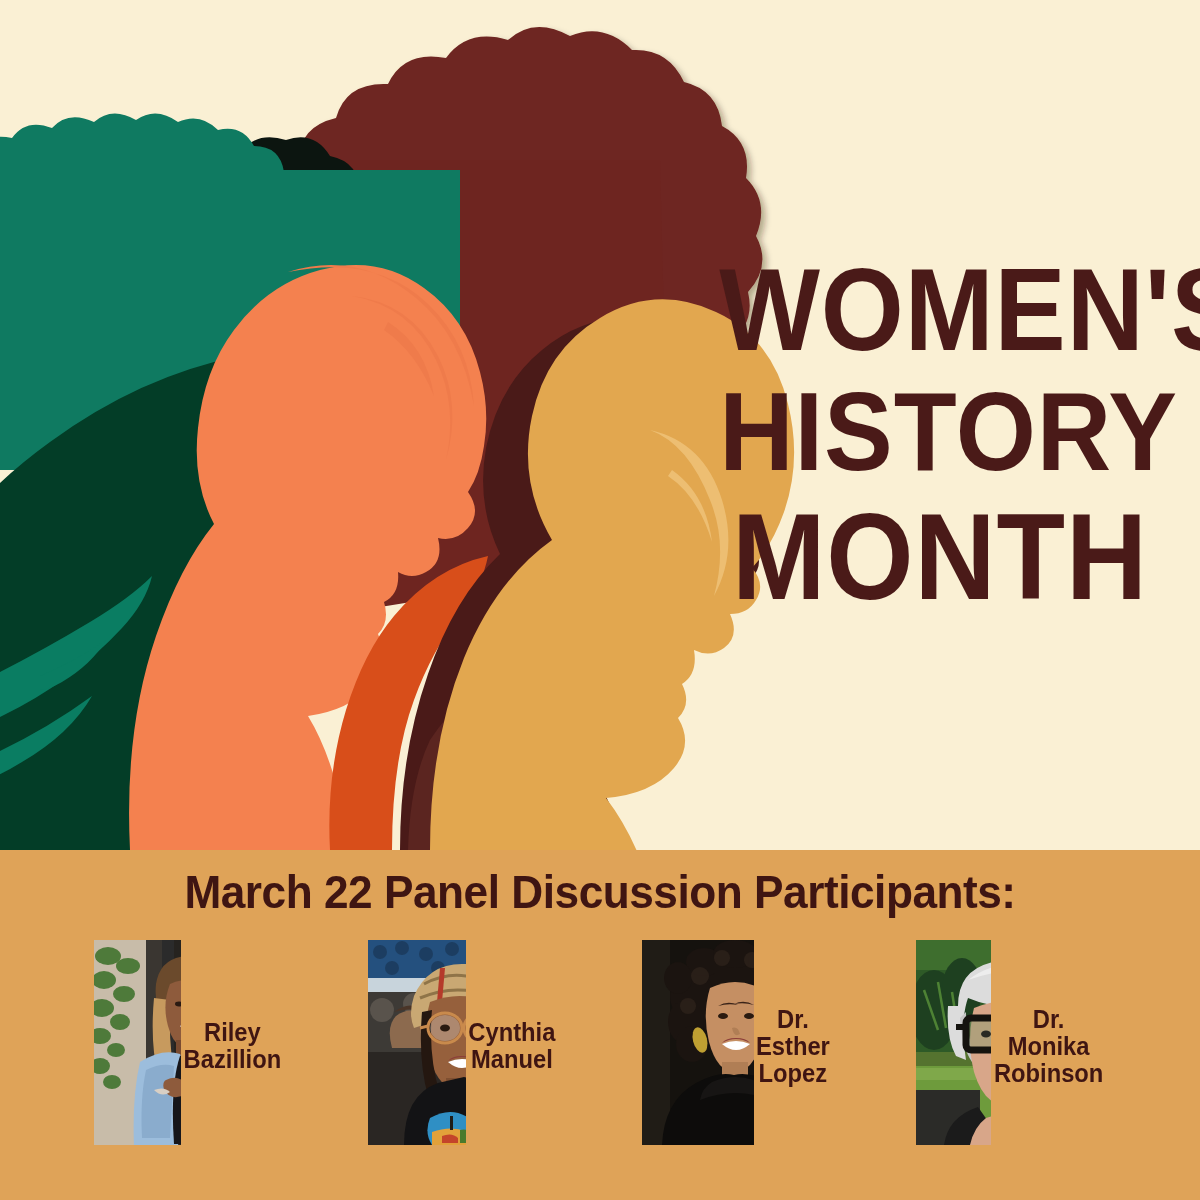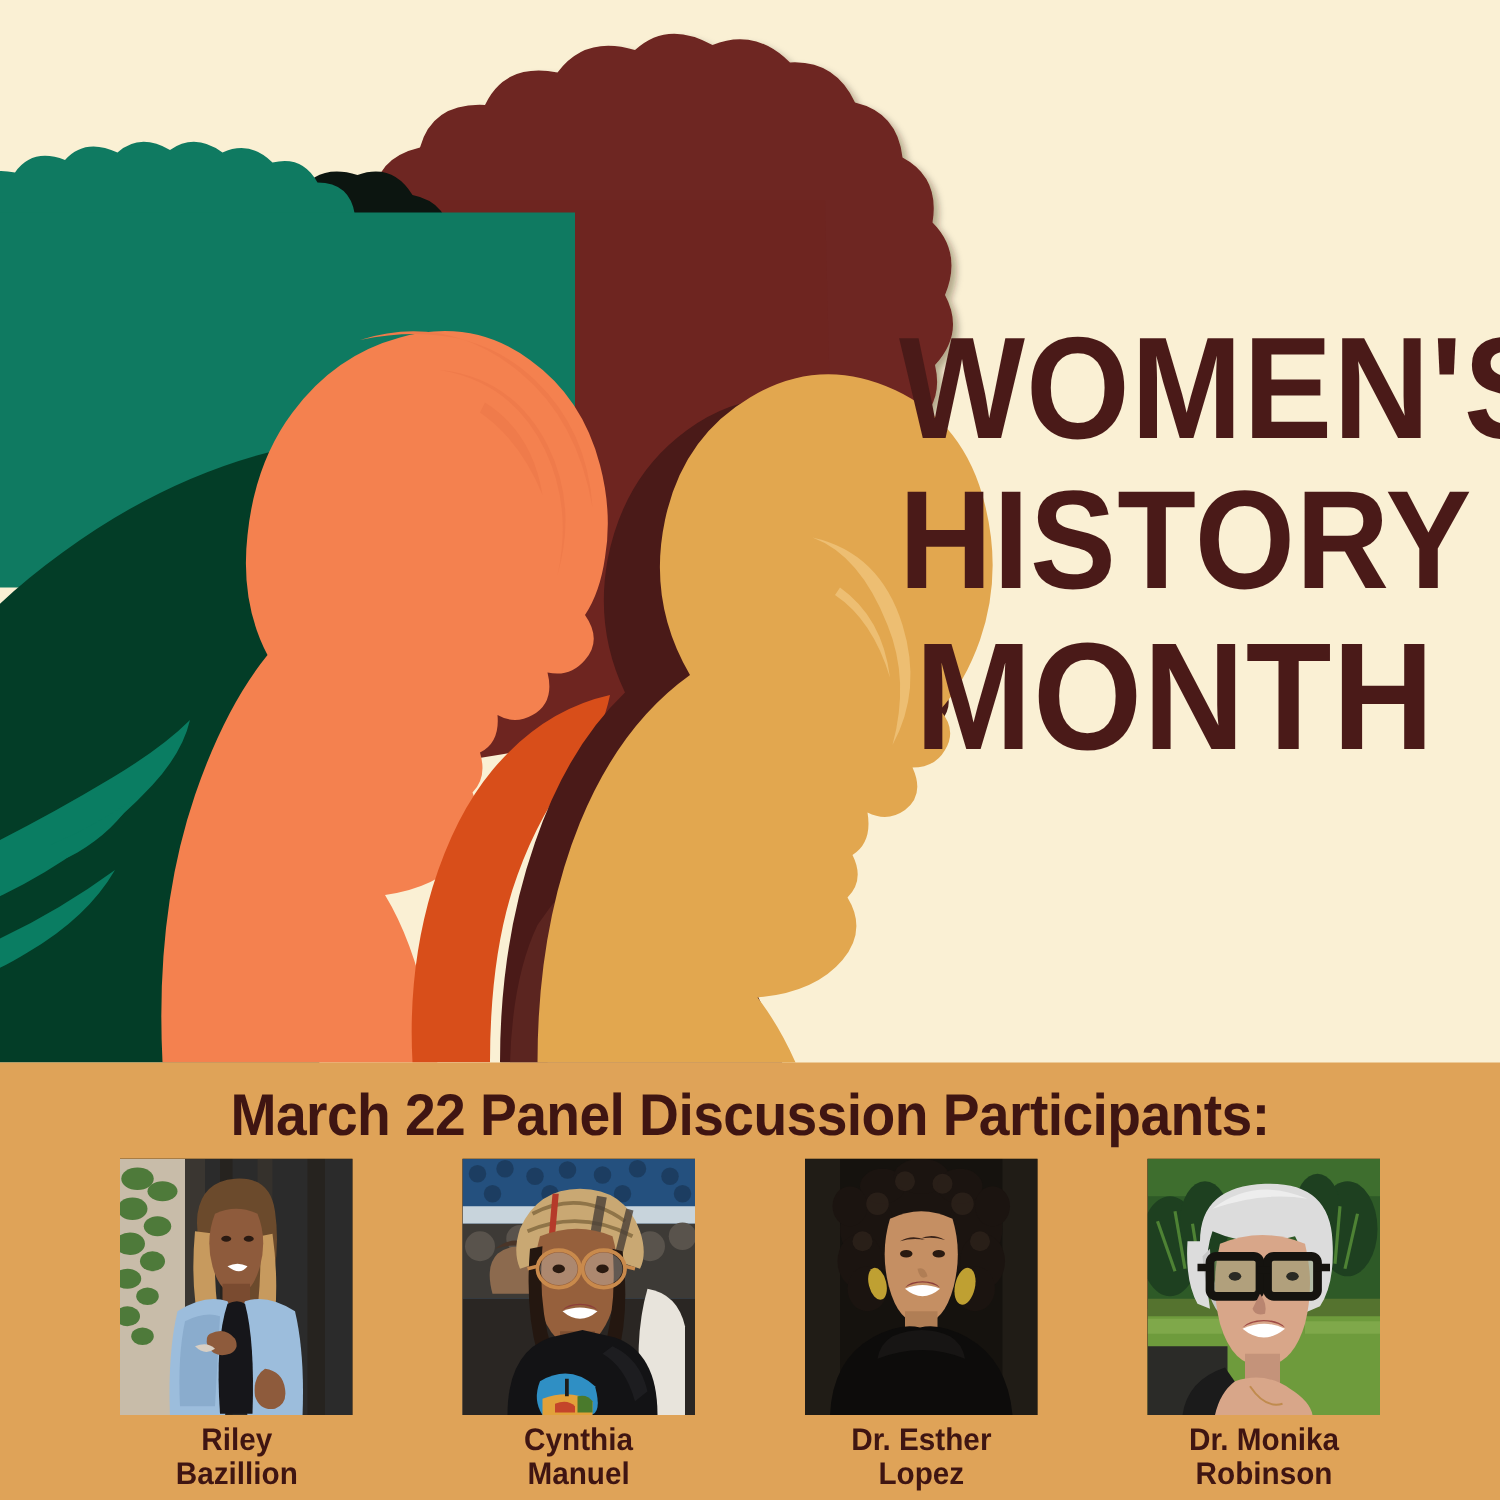--- a/index.html
+++ b/index.html
@@ -82,22 +82,23 @@
     width: 1200px;
     height: 270px;
     display: flex;
     justify-content: center;
     align-items: flex-start;
     gap: 84px;
   }
   .participant {
     width: 190px;
     display: flex;
-    flex-direction: column;
+    flex-direction: row;
     align-items: center;
+    margin-top: 13px;
   }
   .photo-frame {
     width: 186px;
     height: 205px;
     overflow: hidden;
     position: relative;
     background: #111;
   }
   .photo-frame svg { display: block; }
   .pname {

